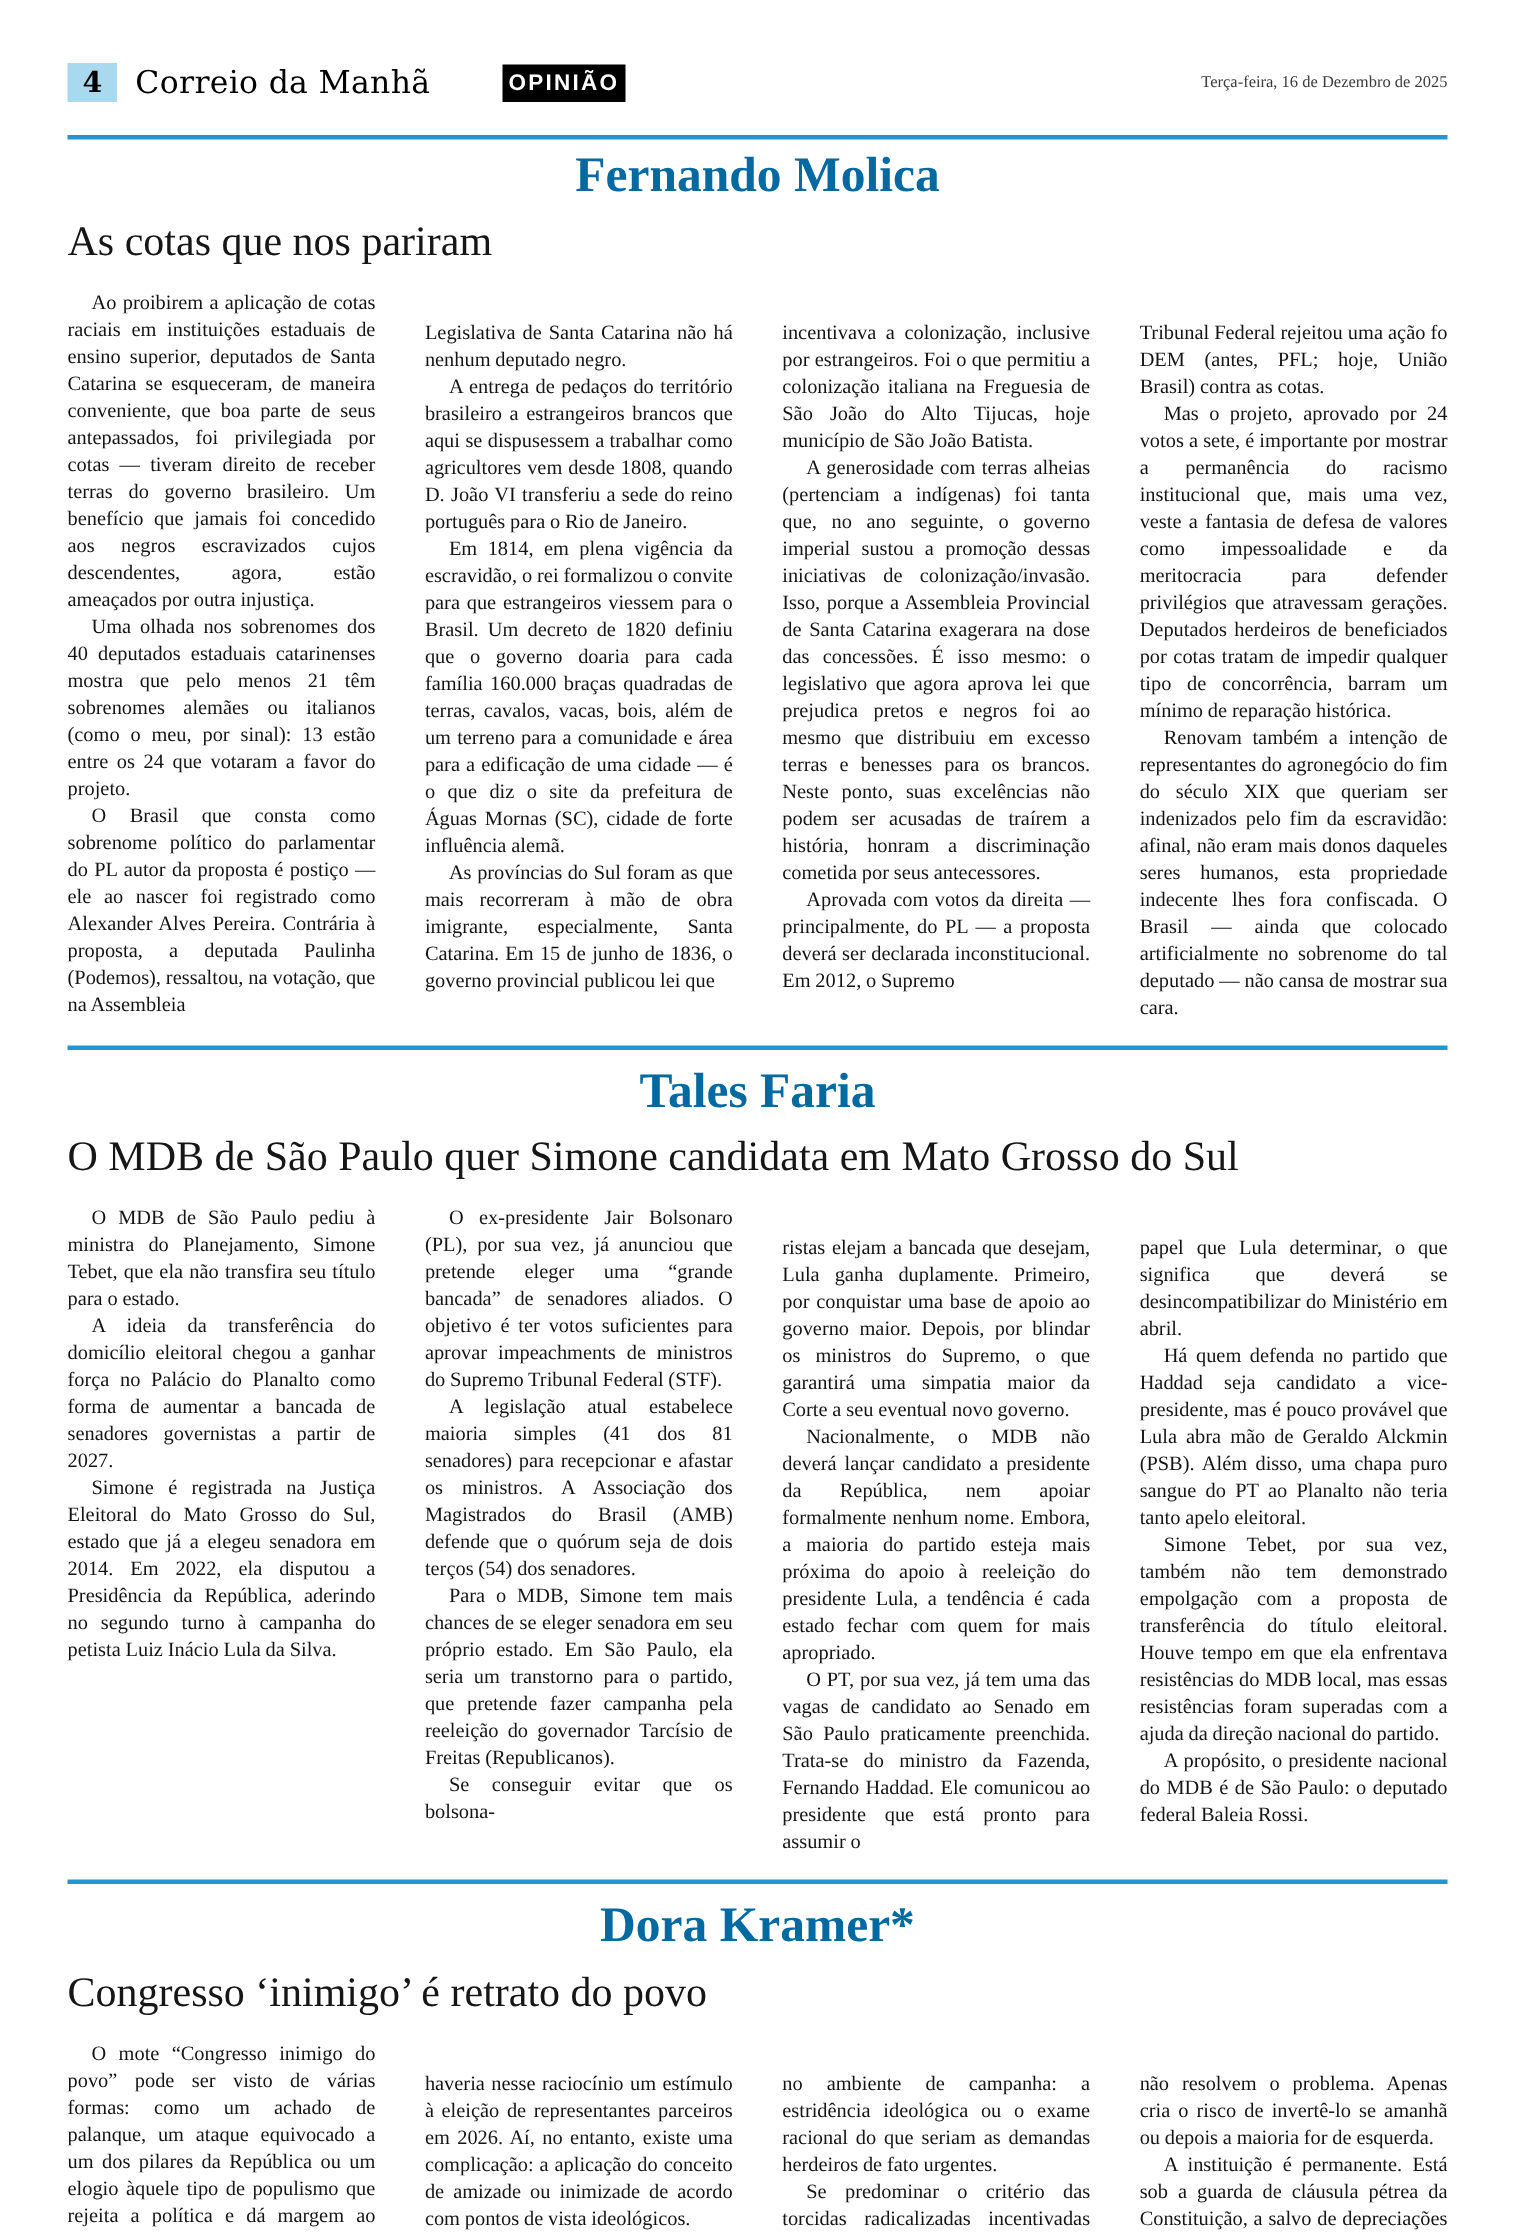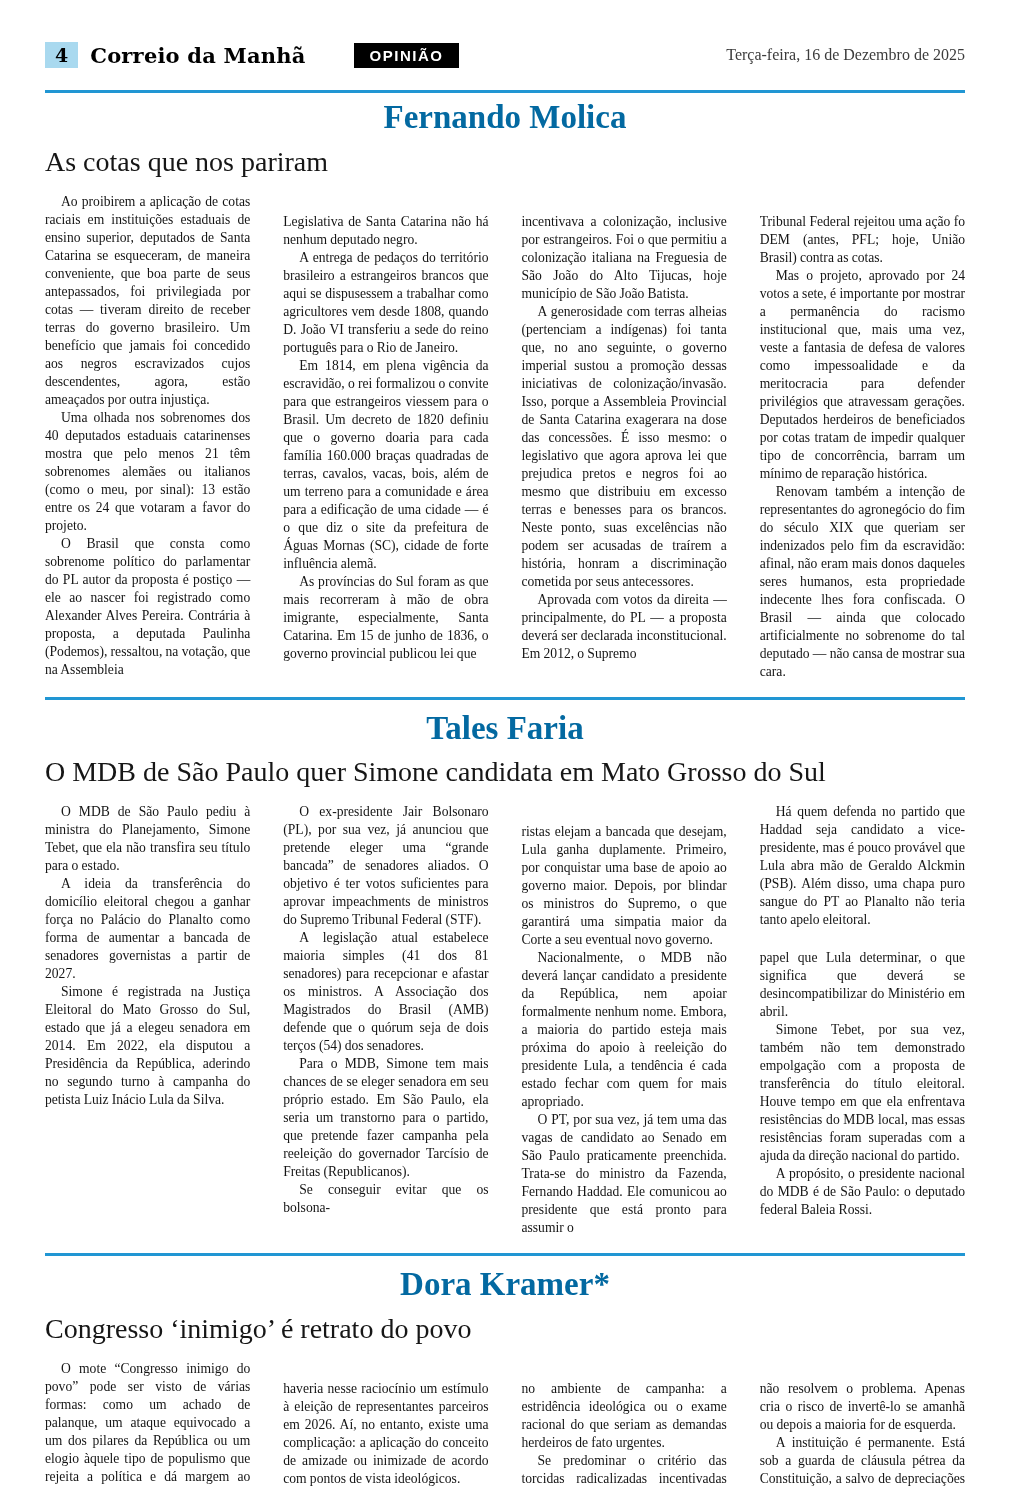--- a/index.html
+++ b/index.html
@@ -10,30 +10,30 @@
   }
   .page { padding:42px 45px 30px 45px; }
 
   
   .topbar { display:flex; align-items:center; margin-bottom:22px; }
   .pagenum {
     background:#a9d9ef; color:#000; font-family:"DejaVu Serif", serif;
     font-weight:bold; font-size:19px; padding:0 10px; line-height:26px;
   }
   .masthead {
-    font-family:"DejaVu Serif", serif; font-weight:bold; font-size:21px;
+    font-family:"DejaVu Serif", serif; font-weight:normal; font-size:21px;
     margin-left:12px; letter-spacing:0.2px; color:#000;
   }
   .section-tag {
     background:#000; color:#fff; font-family:"Liberation Sans", sans-serif;
     font-weight:bold; font-size:15px; letter-spacing:1.5px;
-    padding:0 16px; line-height:25px; margin-left:48px;text-align:right;
+    padding:0 4px; line-height:25px; margin-left:48px;text-align:right;
   }
   .date {
-    margin-left:auto; font-size:16px; color:#3c3c3c;
+    margin-left:auto; font-size:11px; color:#3c3c3c;
   }
 
   
   .rule { height:3px; background:#2196d3; width:100%; }
   .rule.mid { margin-top:16px; margin-bottom:4px; }
 
   
   article { padding-top:6px; }
   .author {
     text-align:center; font-family:"Liberation Serif", serif;
@@ -128,22 +128,22 @@
       </div>
       <div class="col">
         <div>
             <p class="para cont">ristas elejam a bancada que desejam, Lula ganha duplamente. Primeiro, por conquistar uma base de apoio ao governo maior. Depois, por blindar os ministros do Supremo, o que garantirá uma simpatia maior da Corte a seu eventual novo governo.</p>
             <p class="para">Nacionalmente, o MDB não deverá lançar candidato a presidente da República, nem apoiar formalmente nenhum nome. Embora, a maioria do partido esteja mais próxima do apoio à reeleição do presidente Lula, a tendência é cada estado fechar com quem for mais apropriado.</p>
             <p class="para">O PT, por sua vez, já tem uma das vagas de candidato ao Senado em São Paulo praticamente preenchida. Trata-se do ministro da Fazenda, Fernando Haddad. Ele comunicou ao presidente que está pronto para assumir o</p>
           </div>
       </div>
       <div class="col">
         <div>
+            <p class="para cont">papel que Lula determinar, o que significa que deverá se desincompatibilizar do Ministério em abril.</p>
             <p class="para">Há quem defenda no partido que Haddad seja candidato a vice-presidente, mas é pouco provável que Lula abra mão de Geraldo Alckmin (PSB). Além disso, uma chapa puro sangue do PT ao Planalto não teria tanto apelo eleitoral.</p>
-            <p class="para cont">papel que Lula determinar, o que significa que deverá se desincompatibilizar do Ministério em abril.</p>
             <p class="para">Simone Tebet, por sua vez, também não tem demonstrado empolgação com a proposta de transferência do título eleitoral. Houve tempo em que ela enfrentava resistências do MDB local, mas essas resistências foram superadas com a ajuda da direção nacional do partido.</p>
             <p class="para">A propósito, o presidente nacional do MDB é de São Paulo: o deputado federal Baleia Rossi.</p>
           </div>
       </div>
     </div>
   </article>
 
   <div class="rule mid"></div>
 
   <article>

